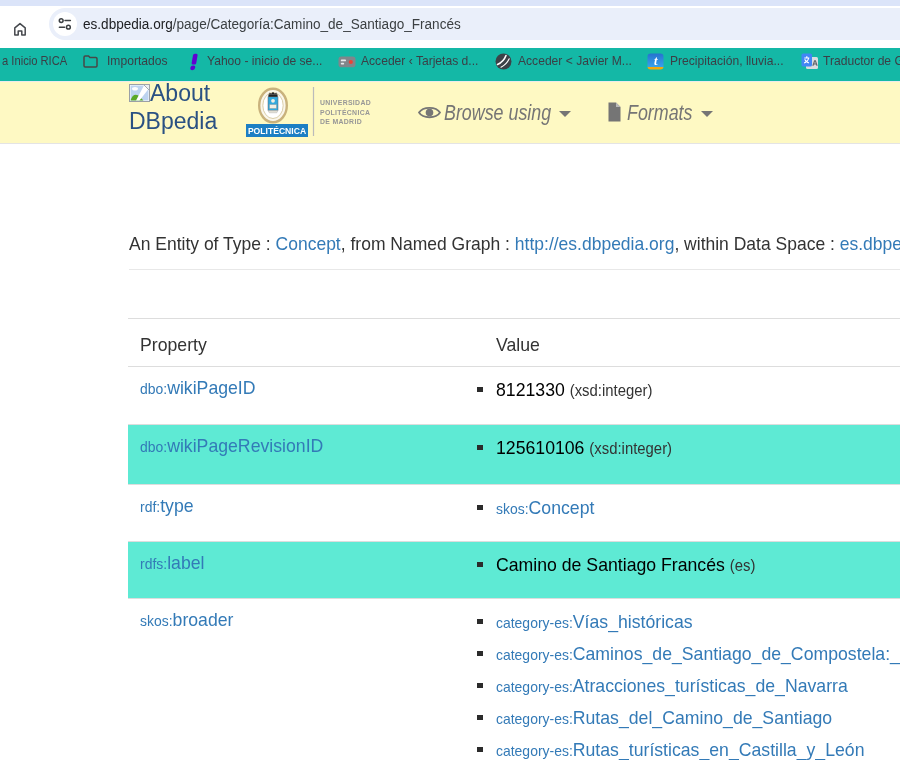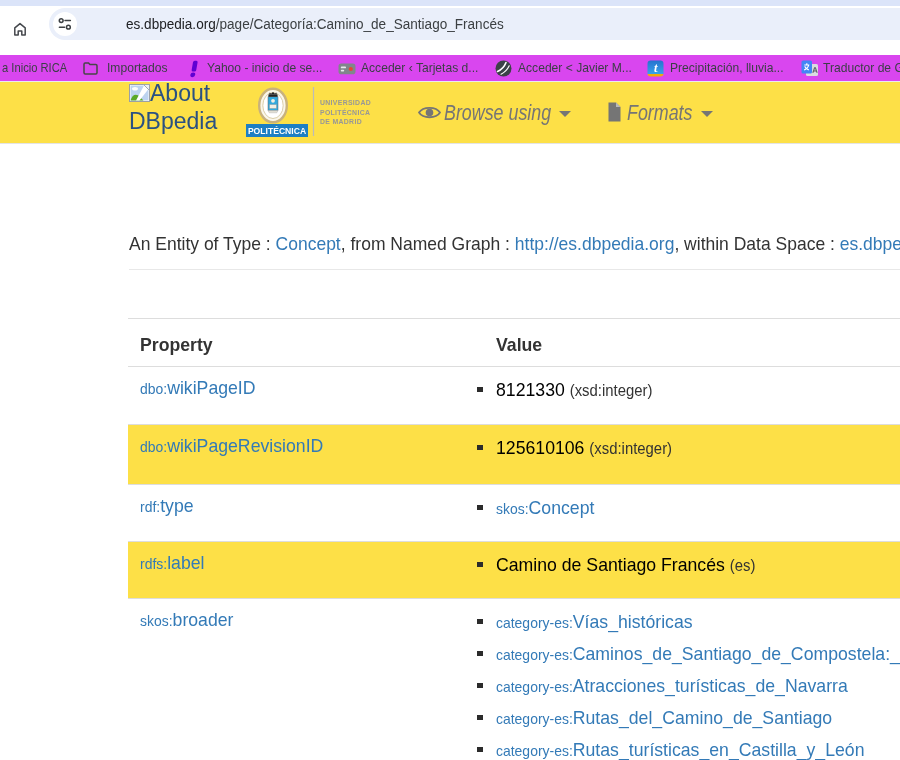--- a/index.html
+++ b/index.html
@@ -7,30 +7,30 @@
     font-family:"Liberation Sans", sans-serif; }
   .abs { position:absolute; }
   
   #topstrip { position:absolute; left:0; top:0; width:900px; height:6px; background:#dbe4f9; }
   #toolbar { position:absolute; left:0; top:6px; width:900px; height:42px; background:#fff; }
   #pill { position:absolute; left:49px; top:2px; width:880px; height:32px;
     border-radius:16px; background:#eaeffa; }
   #pillcirc { position:absolute; left:4px; top:4px; width:24px; height:24px;
     border-radius:50%; background:#fff; }
   #urltext { position:absolute; left:34px; top:0; height:48px; line-height:32px;
-    font-size:15.5px; color:#202124; white-space:nowrap;margin-left:43px; }
+    font-size:15.5px; color:#202124; white-space:nowrap; }
   #urltext .path { color:#3c4043; }
   
-  #bookmarks { position:absolute; left:0; top:55px; width:900px; height:33px; background:#d946ef; }
+  #bookmarks { position:absolute; left:0; top:48px; width:900px; height:33px; background:#14b8a6; }
   .bm { position:absolute; top:0; height:33px; font-size:13px; color:#3b3f46;
     line-height:26px; white-space:nowrap; transform:scaleX(0.93); transform-origin:0 50%; }
   .bmicon { position:absolute; top:5px; }
   
   #navbar { position:absolute; left:0; top:81px; width:900px; height:63px;
-    background:#fde047; border-top:1px solid #ebebeb; border-bottom:1px solid #e4e4e4; }
+    background:#fef9c3; border-top:1px solid #ebebeb; border-bottom:1px solid #e4e4e4; }
   #brand { position:absolute; left:129px; top:-3px; width:103px;
     font-size:23px; line-height:28px; color:#2a5183; }
   #upmlogo { position:absolute; left:243px; top:5px; }
   .navitem { position:absolute; top:0; height:62px; font-size:21.5px; color:#757575;
     line-height:62px; white-space:nowrap;font-style:italic; }
   .caret { display:inline-block; width:0; height:0; border-left:6px solid transparent;
     border-right:6px solid transparent; border-top:6px solid #757575;
     vertical-align:middle; margin-left:8px; }
   
   #content { position:absolute; left:0; top:144px; width:1500px; height:616px; background:#fff; }
@@ -38,28 +38,28 @@
     color:#333; line-height:48px; white-space:nowrap; }
   h1 a { color:#337ab7; }
   #subtitle { position:absolute; left:129px; top:85.5px; font-size:19px; color:#333;
     line-height:27px; white-space:nowrap; }
   #subtitle a { color:#337ab7; text-decoration:none; }
   #hr { position:absolute; left:129px; top:125px; width:1271px; height:0;
     border-top:1px solid #e8e8e8; }
   table { position:absolute; left:128px; top:174px; width:1272px;
     border-collapse:collapse; table-layout:fixed; }
   col.c1 { width:355px; }
-  th { text-align:left; font-size:19px; font-weight:bold; color:#333;
+  th { text-align:left; font-size:19px; font-weight:normal; color:#333;
     line-height:31px; border-top:1px solid #ddd; border-bottom:1px solid #ddd;
     padding:9.5px 0 6.5px 11.5px; vertical-align:top; }
   th.vh { padding-left:12.5px; }
   td { font-size:19px; line-height:31px; vertical-align:top;
     border-bottom:1px solid #ddd; padding:4.5px 0 6px 11.5px; }
   td.val { padding-left:12.5px; }
-  tr.odd td { background:#fde047; }
+  tr.odd td { background:#5eead4; }
   a { color:#337ab7; text-decoration:none; }
   .pfx { font-size:15px; }
   .sm { font-size:16px; color:#333; }
   td.val ul { list-style:none; margin:0 0 10px 0; padding:2px 0 0 0; }
   td.val li { position:relative; line-height:31px; white-space:nowrap; }
   td.val li::before { content:""; position:absolute; left:-18.5px; top:13px;
     width:5.5px; height:5.5px; background:#2b2b2b; }
   .sx107 { display:inline-block; transform:scaleX(1.07); transform-origin:0 0; white-space:nowrap; }
   .sx92 { display:inline-block; transform:scaleX(0.921); transform-origin:0 0; white-space:nowrap; }
   .sx93 { display:inline-block; transform:scaleX(0.93); transform-origin:0 50%; white-space:nowrap; }

